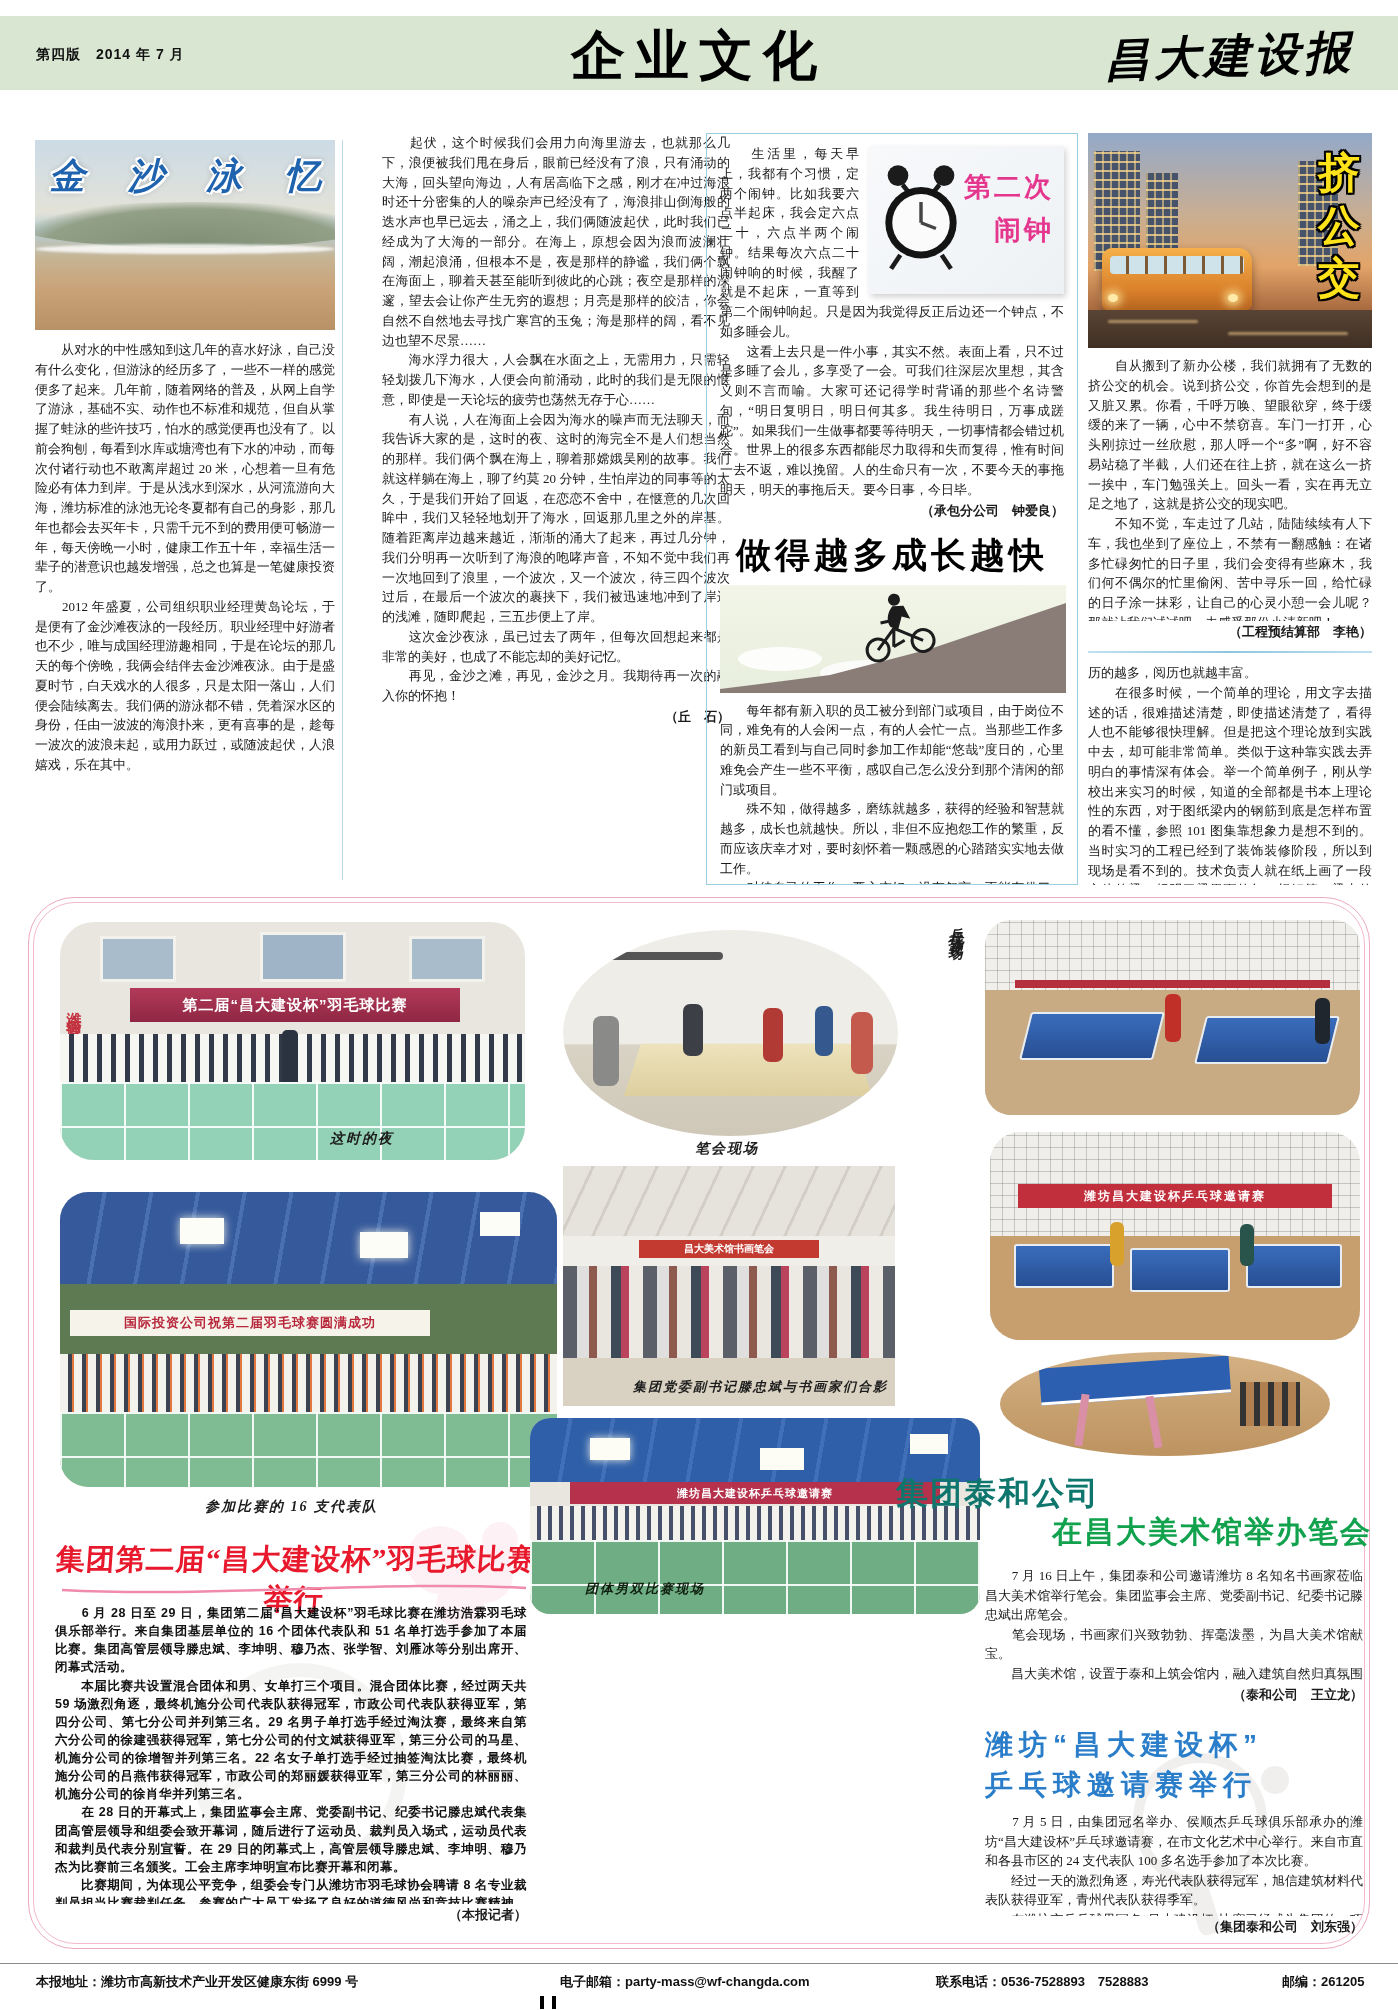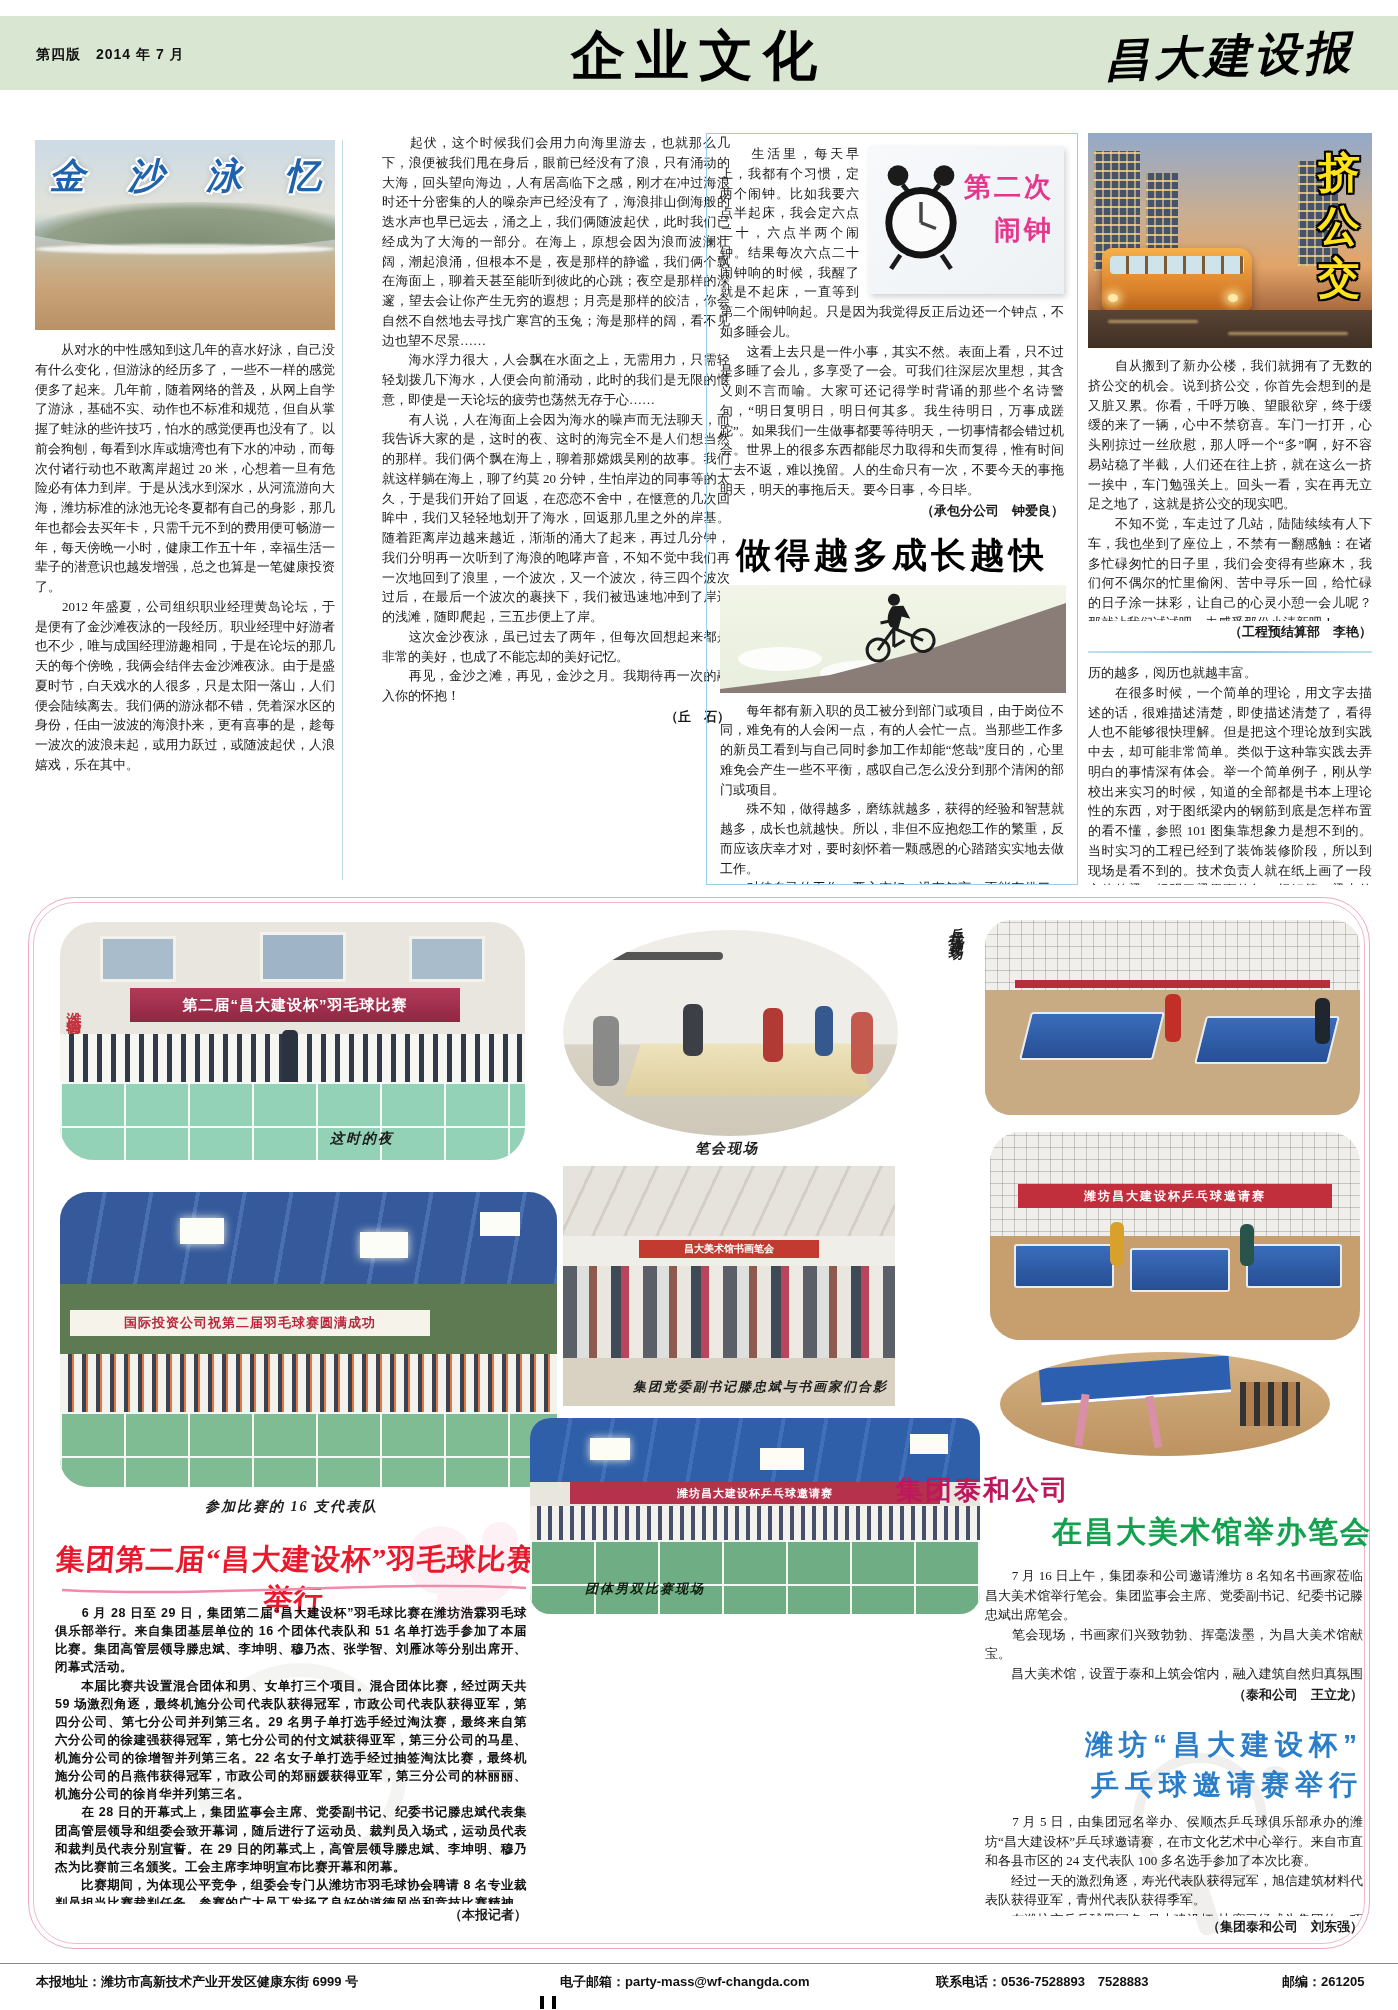--- a/index.html
+++ b/index.html
@@ -74,24 +74,24 @@
   .floorlines{background-image:linear-gradient(90deg,rgba(255,255,255,.9) 0 2px,transparent 2px),
               linear-gradient(rgba(255,255,255,.9) 0 2px,transparent 2px);background-size:64px 44px;}
   .grid{background-image:repeating-linear-gradient(0deg,rgba(120,120,115,.35) 0 1px,transparent 1px 12px),
         repeating-linear-gradient(90deg,rgba(120,120,115,.35) 0 1px,transparent 1px 12px);}
   .tt-table{position:absolute;background:linear-gradient(#3a6cbc,#274f93);border:2px solid #e8edf4;border-radius:3px;}
   .headline-red{position:absolute;left:52px;top:1540px;width:486px;text-align:center;
                 font-size:29px;font-weight:900;color:#e8192c;transform:skewX(-4deg);letter-spacing:1px;}
   .bad-body{font-family:"Liberation Sans",sans-serif;font-size:12.5px;font-weight:bold;line-height:1.45;
             letter-spacing:.5px;text-align:justify;white-space:pre-wrap;color:#111;}
   .art-head1{position:absolute;left:896px;top:1472px;font-family:"Liberation Sans",sans-serif;
-             font-size:27px;font-weight:900;color:#be185d;letter-spacing:2px;}
+             font-size:32px;font-weight:900;color:#0f766e;letter-spacing:2px;}
   .art-head2{position:absolute;left:1052px;top:1512px;font-family:"Liberation Sans",sans-serif;
              font-size:30px;font-weight:900;color:#12a24e;letter-spacing:2px;}
-  .pp-head{position:absolute;left:985px;width:378px;text-align:right;font-family:"Liberation Sans",sans-serif;
+  .pp-head{position:absolute;left:985px;width:378px;text-align:left;font-family:"Liberation Sans",sans-serif;
            font-size:28px;font-weight:900;color:#2a7dc9;letter-spacing:6px;}
   .smallbody{font-size:13px;line-height:1.5;text-align:justify;white-space:pre-wrap;color:#191919;}
   .vcap{position:absolute;left:946px;top:915px;writing-mode:vertical-rl;font-size:14px;font-weight:bold;
         font-style:italic;color:#1d1d1d;letter-spacing:4px;}
   .wm{position:absolute;opacity:.14;pointer-events:none;}
   
   .footline{position:absolute;left:0;top:1963px;width:1398px;height:1px;background:#8a8a8a;}
   .foot{position:absolute;top:1973px;font-family:"Liberation Sans",sans-serif;font-size:13px;
         font-weight:bold;color:#111;}
   .regmark{position:absolute;width:4px;height:13px;background:#000;}

